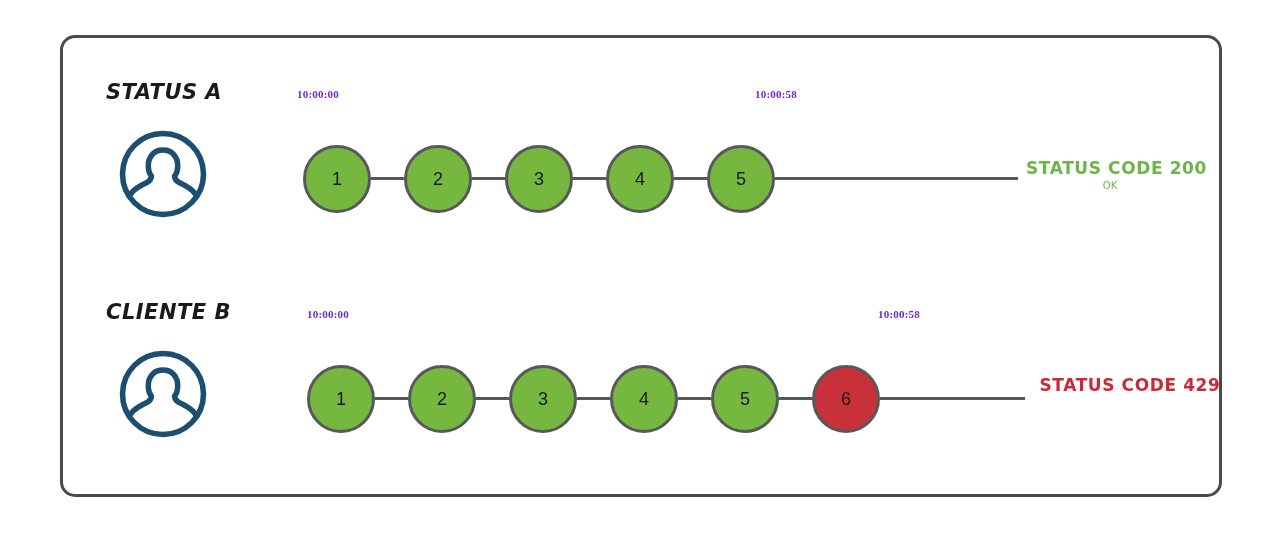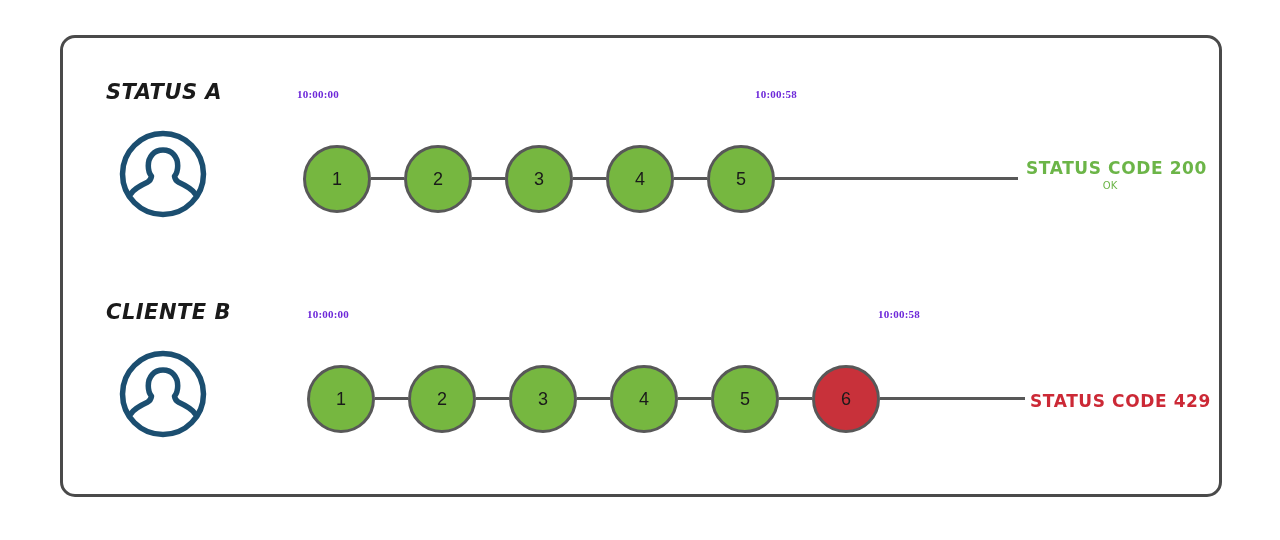--- a/index.html
+++ b/index.html
@@ -113,21 +113,21 @@
   }
   .status .line1 {
     font-size: 17px;
     letter-spacing: 0.6px;
     font-weight: bold;
   }
   .status .line2 {
     font-size: 10px;
   }
   .status.ok  { color: #6cb548; text-align: center; }
-  .status.err { color: #cc2936; text-align: left; margin-top: 16px; }
+  .status.err { color: #cc2936; text-align: center; }
   .status.err .line2 { font-size: 15px; }
 </style>
 </head>
 <body>
 
 <div id="canvas">
 
   <div class="frame"></div>
 
   <div class="row row-a">

